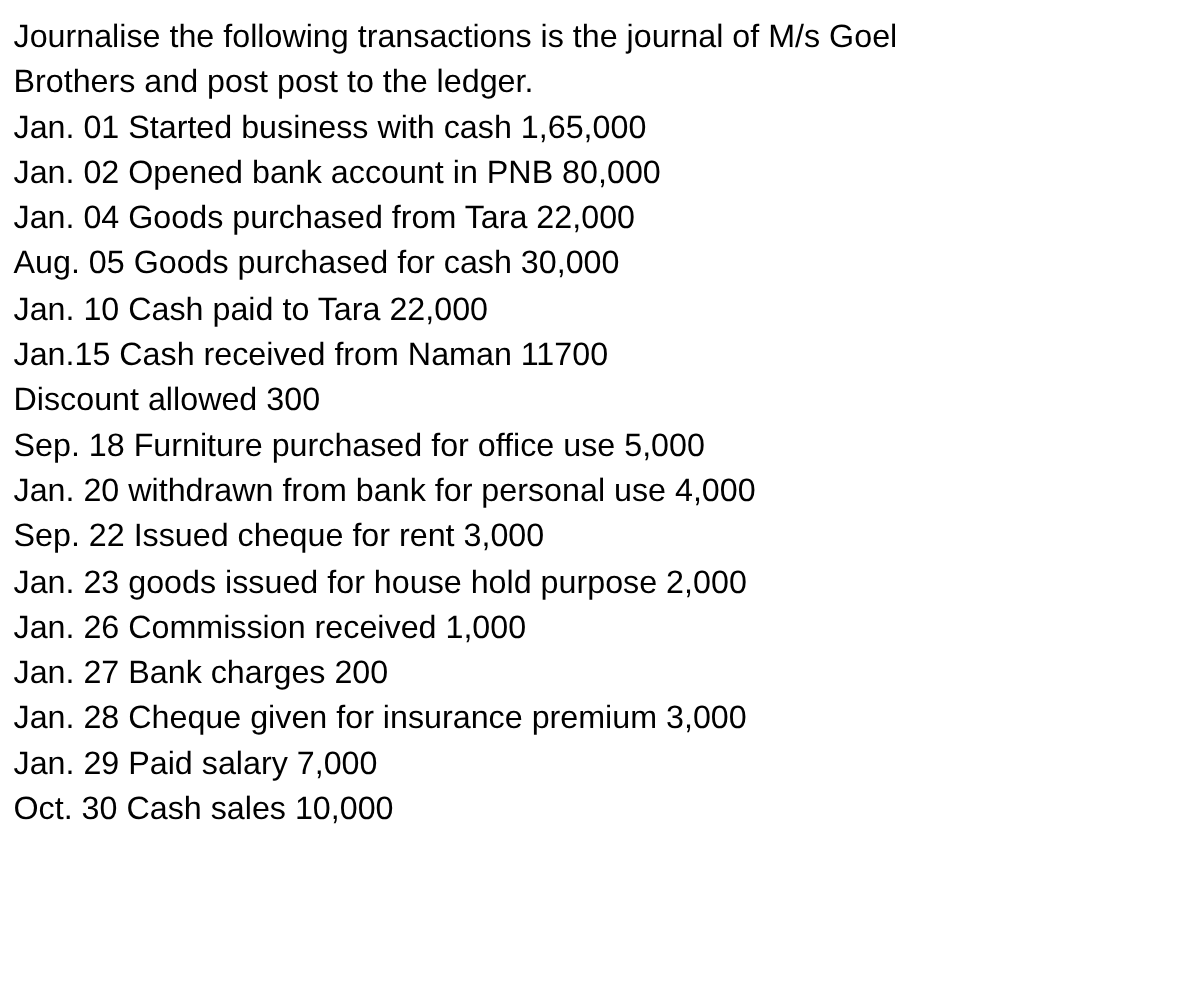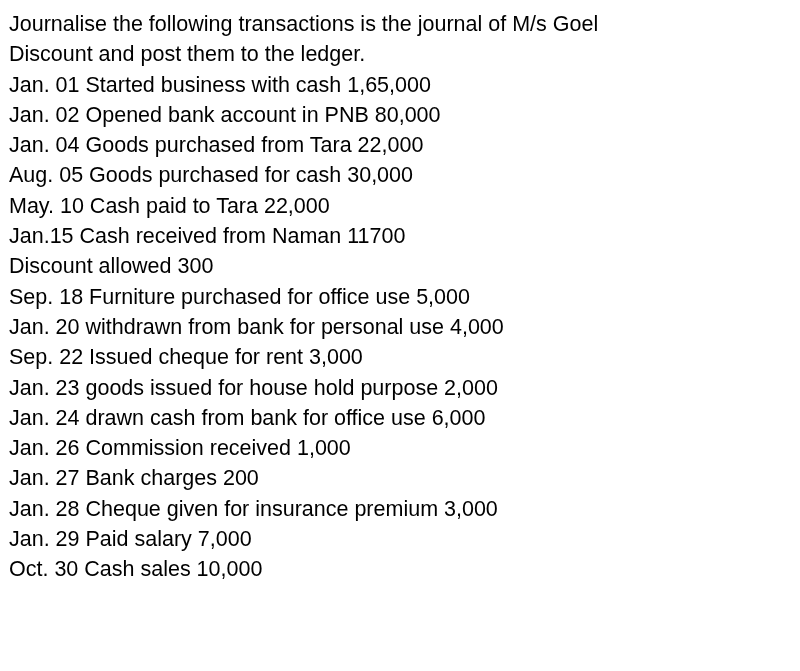--- a/index.html
+++ b/index.html
@@ -26,31 +26,30 @@
     .line {
       white-space: nowrap;
       margin: 0;
     }
   </style>
 </head>
 <body>
 
 <div class="doc">
   <p class="line">Journalise the following transactions is the journal of M/s Goel</p>
-  <p class="line">Discount and post them to the ledger.</p>
+  <p class="line">Brothers and post post to the ledger.</p>
   <p class="line">Jan. 01 Started business with cash 1,65,000</p>
   <p class="line">Jan. 02 Opened bank account in PNB 80,000</p>
   <p class="line">Jan. 04 Goods purchased from Tara 22,000</p>
   <p class="line">Aug. 05 Goods purchased for cash 30,000</p>
-  <p class="line">May. 10 Cash paid to Tara 22,000</p>
+  <p class="line">Jan. 10 Cash paid to Tara 22,000</p>
   <p class="line">Jan.15 Cash received from Naman 11700</p>
   <p class="line">Discount allowed 300</p>
   <p class="line">Sep. 18 Furniture purchased for office use 5,000</p>
   <p class="line">Jan. 20 withdrawn from bank for personal use 4,000</p>
   <p class="line">Sep. 22 Issued cheque for rent 3,000</p>
   <p class="line">Jan. 23 goods issued for house hold purpose 2,000</p>
-  <p class="line">Jan. 24 drawn cash from bank for office use 6,000</p>
   <p class="line">Jan. 26 Commission received 1,000</p>
   <p class="line">Jan. 27 Bank charges 200</p>
   <p class="line">Jan. 28 Cheque given for insurance premium 3,000</p>
   <p class="line">Jan. 29 Paid salary 7,000</p>
   <p class="line">Oct. 30 Cash sales 10,000</p>
 </div>
 
 </body></html>

